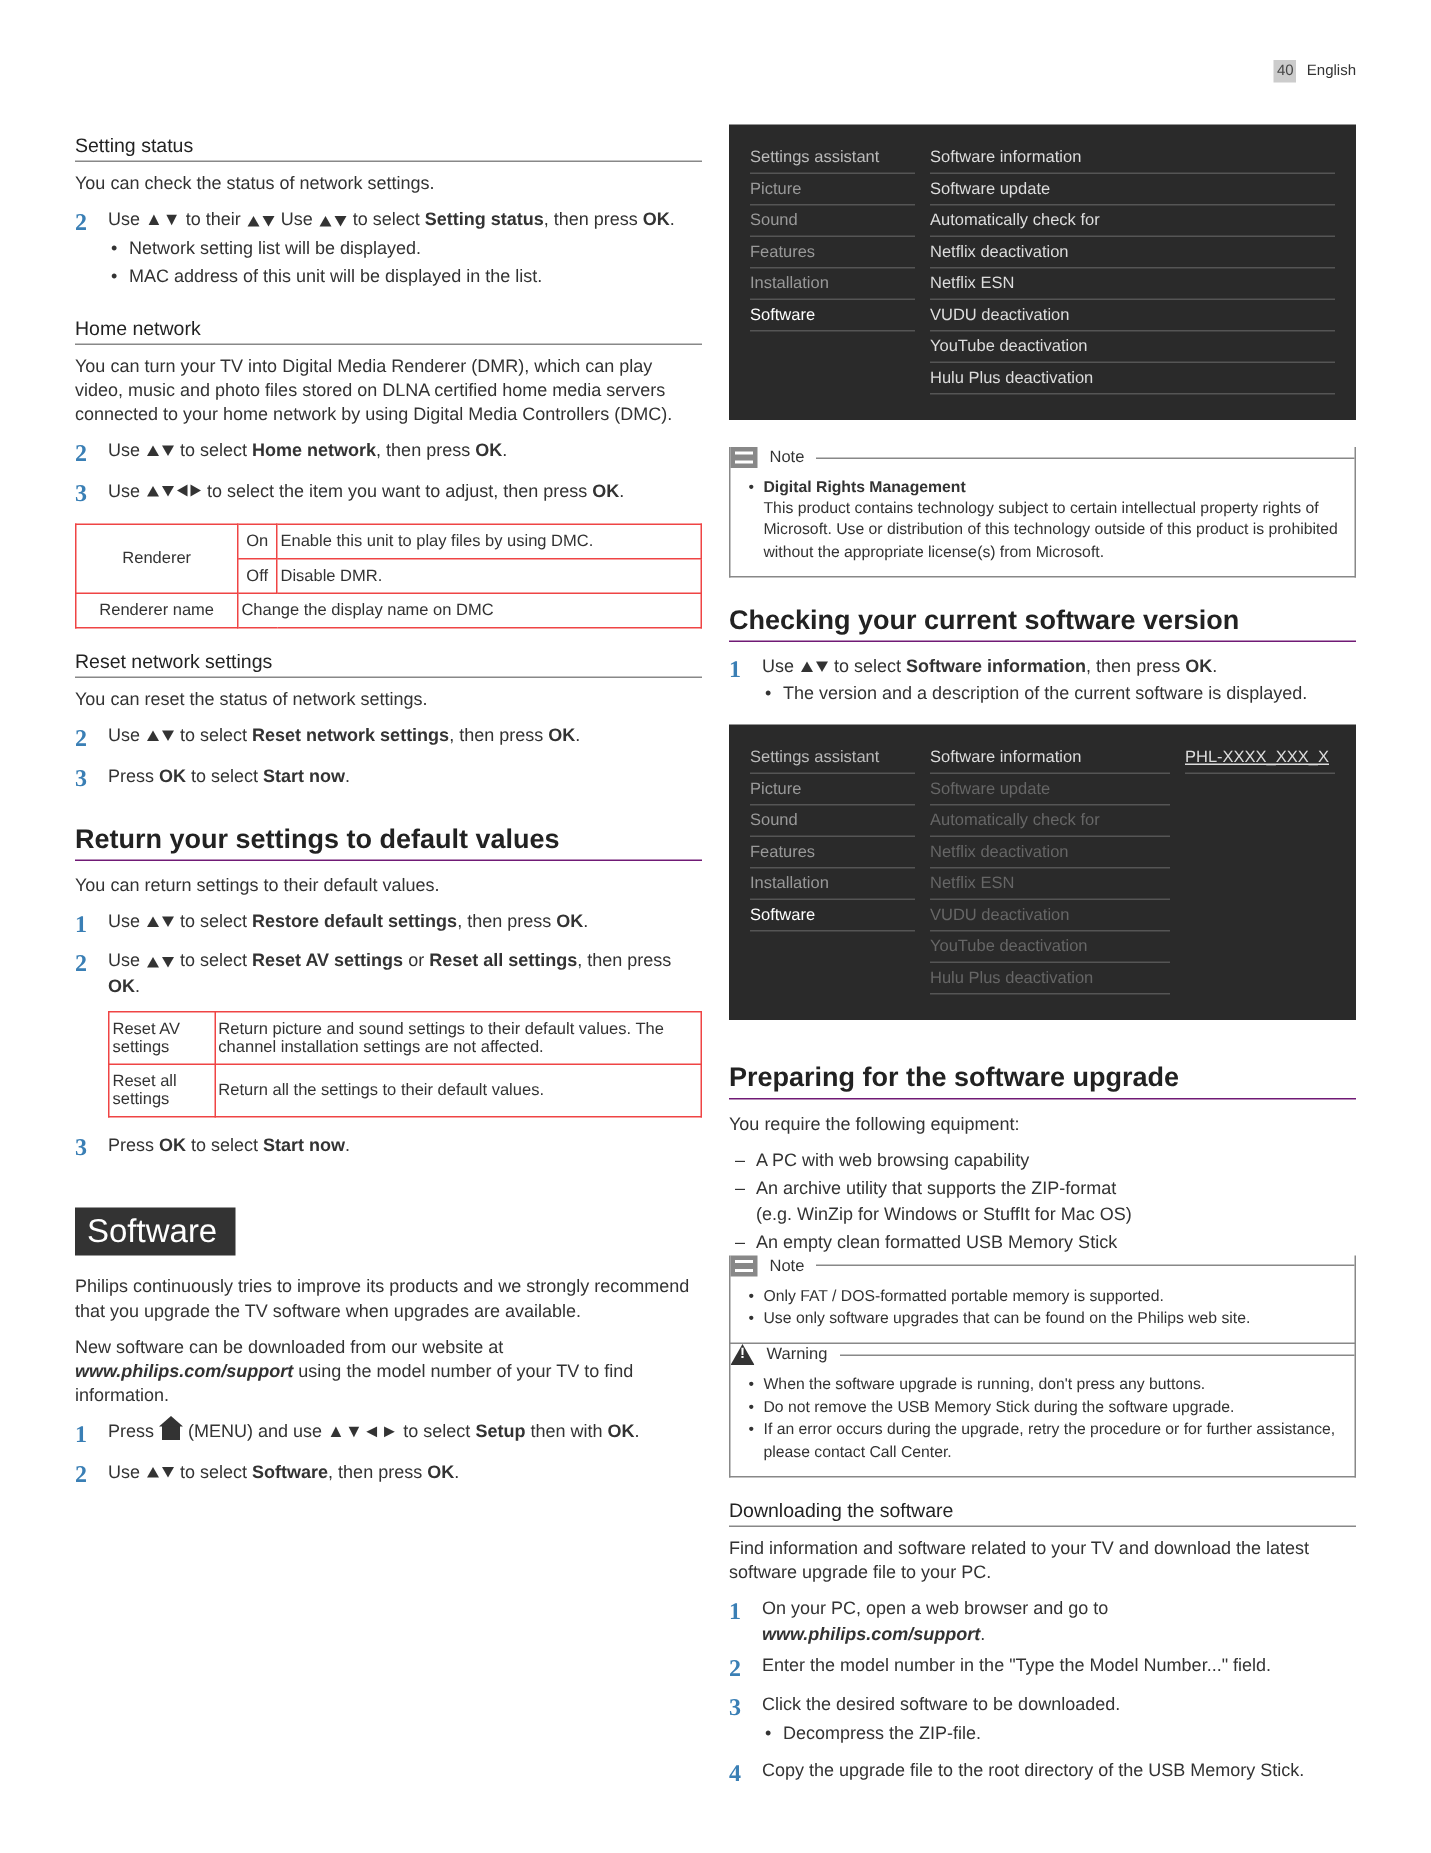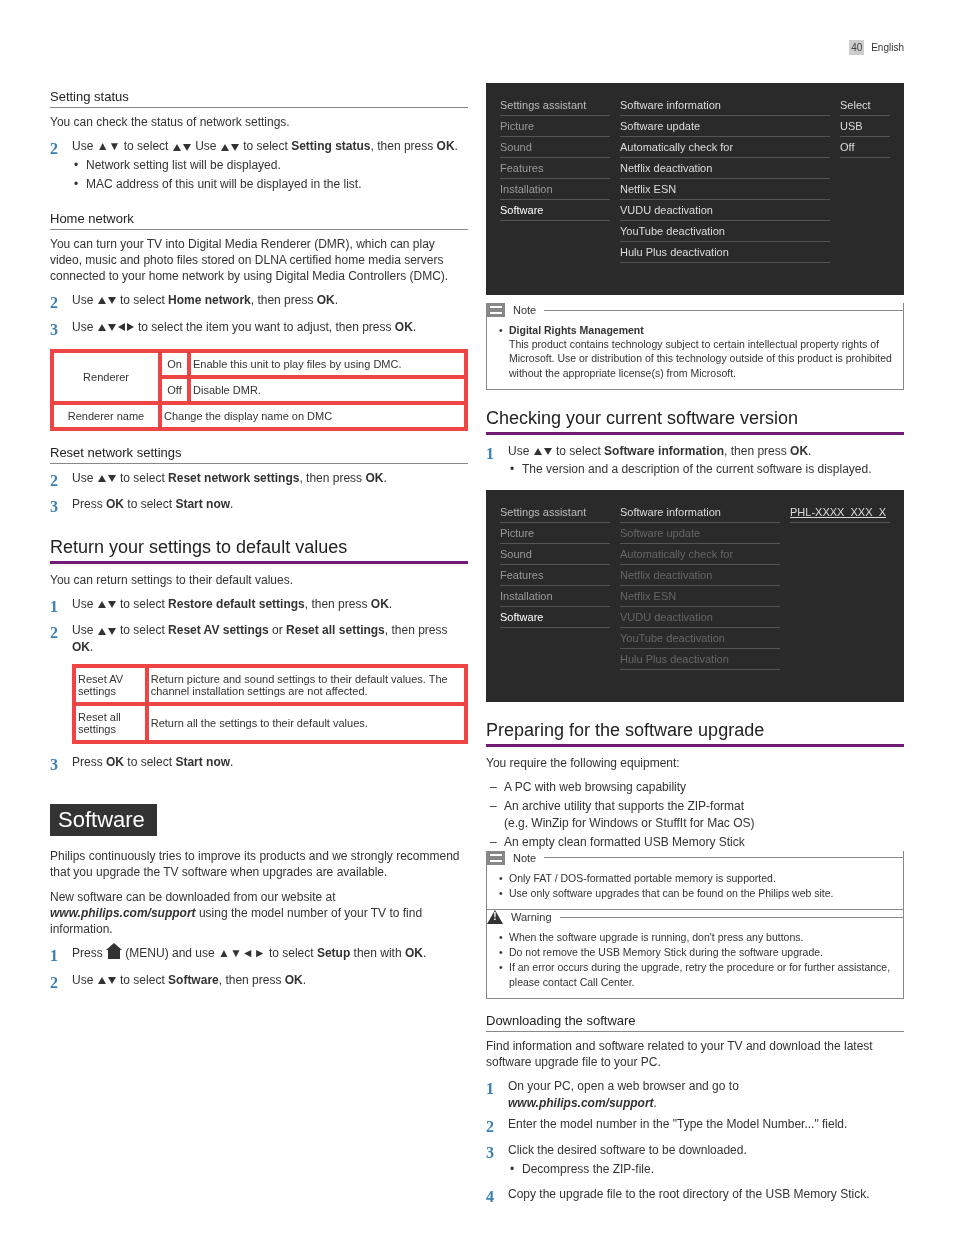--- a/index.html
+++ b/index.html
@@ -35,25 +35,25 @@
   h1, h2, h3, h4 { font-weight: normal; margin: 0; color: #222; }
   .h-sub {
     font-size: 13px;
     border-bottom: 1px solid #888;
     padding-bottom: 3px;
     margin-top: 14px;
     margin-bottom: 6px;
   }
   .h-mid {
     font-size: 18px;
-    border-bottom: 3px solid #701a75;
+    border-bottom: 1px solid #701a75;
     padding-bottom: 3px;
     margin-top: 18px;
     margin-bottom: 8px;
-    font-weight: 400;
+    font-weight: 700;
   }
   .h-big {
     font-size: 22px;
     background: #333;
     color: #fff;
     display: inline-block;
     padding: 3px 12px 3px 8px;
     margin-top: 22px;
     margin-bottom: 8px;
     font-weight: 300;
@@ -78,32 +78,32 @@
   .dashlist > li::before { content: "–"; position: absolute; left: 4px; }
   b, .bold { font-weight: 600; }
   em.bi { font-style: italic; font-weight: 700; }
   table.grid {
     border-collapse: collapse;
     width: 100%;
     margin: 8px 0 10px 0;
     font-size: 11px;
   }
   table.grid td {
-    border: 4px solid #ef4444;
+    border: 1px solid #ef4444;
     padding: 5px 2px;
     vertical-align: middle;
     text-align: left;
   }
   table.grid td.center { text-align: center; }
   
   .uibox {
     background: #2a2a2a;
     color: #ddd;
-    padding: 12px 14px 32px 14px;
-    margin: 8px 0 18px 0;
+    padding: 12px 14px 17px 14px;
+    margin: 8px 0 28px 0;
     display: flex;
     gap: 0;
     font-size: 11px;
   }
   .uibox .col1 { width: 110px; }
   .uibox .col2 { flex: 1; padding-left: 10px; }
   .uibox .col3 { width: 60px; padding-left: 10px; }
   .uibox .row {
     padding: 4px 0;
     border-bottom: 1px solid #555;
@@ -183,21 +183,21 @@
 <div class="columns">
 
   <div class="col">
 
     <h3 class="h-sub">Setting status</h3>
     <p>You can check the status of network settings.</p>
     <ol class="numlist">
       <li>
         <span class="num">2</span>
         <span class="body">
-          <span>Use ▲▼ to select </span><span class="aup"></span><span class="adown"></span>
+          <span>Use ▲▼ to their </span><span class="aup"></span><span class="adown"></span>
           
           <span>Use </span><span class="aup"></span><span class="adown"></span><span> to select </span><b>Setting status</b><span>, then press </span><b>OK</b><span>.</span>
           <ul class="sublist">
             <li>Network setting list will be displayed.</li>
             <li>MAC address of this unit will be displayed in the list.</li>
           </ul>
         </span>
       </li>
     </ol>
 
@@ -225,20 +225,21 @@
         <td>Disable DMR.</td>
       </tr>
       <tr>
         <td class="center">Renderer name</td>
         <td colspan="2">Change the display name on DMC</td>
       </tr>
     </tbody>
       </table>
 
     <h3 class="h-sub">Reset network settings</h3>
+    <p>You can reset the status of network settings.</p>
     <ol class="numlist">
       <li>
           <span class="num">2</span>
         <span class="body">Use <span class="aup"></span><span class="adown"></span> to select <b>Reset network settings</b><span>, then press </span><b>OK</b>.</span>
         </li>
       <li>
           <span class="num">3</span>
         <span class="body"><span>Press </span><b>OK</b><span> to select </span><b>Start now</b><span>.</span></span>
         </li>
     </ol>
@@ -303,25 +304,20 @@
       <div class="col2">
         <div class="row first">Software information</div>
         <div class="row">Software update</div>
         <div class="row">Automatically check for</div>
         <div class="row">Netflix deactivation</div>
         <div class="row">Netflix ESN</div>
         <div class="row">VUDU deactivation</div>
         <div class="row">YouTube deactivation</div>
         <div class="row">Hulu Plus deactivation</div>
       </div>
-      <div class="col3">
-        <div class="row first">Select</div>
-        <div class="row">USB</div>
-        <div class="row">Off</div>
-      </div>
     </div>
 
     <div class="notebox">
       <div class="nbhead">
           <span class="nbicon"></span>
           <span class="nbtitle">Note</span>
           <span class="line"></span>
         </div>
       <div class="nbbody">
         <ul>

